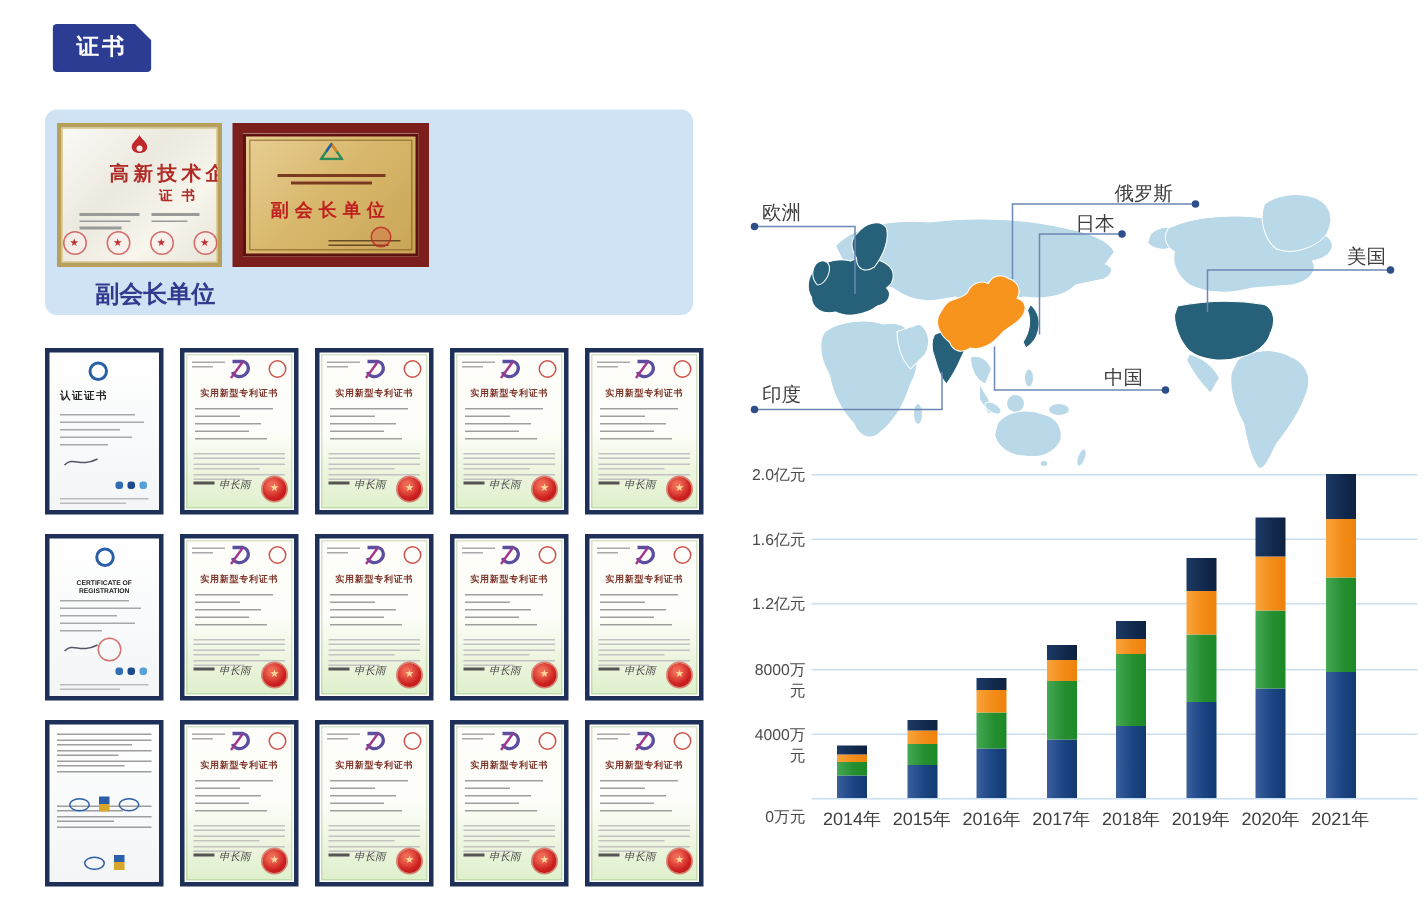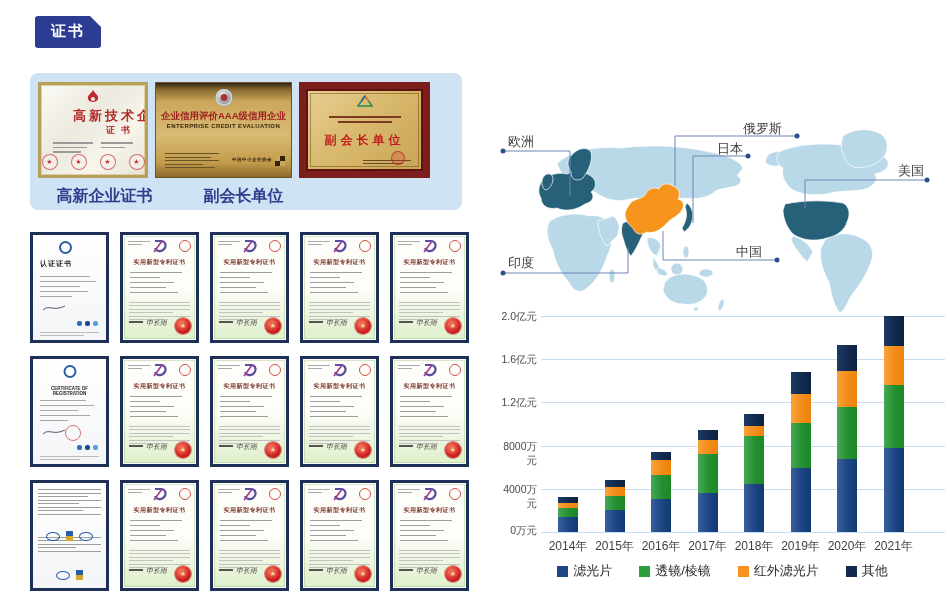--- a/index.html
+++ b/index.html
@@ -141,54 +141,39 @@
               <i style="width:24px"></i>
             </span>
         </div>
         <div class="stamps">
           <span class="stamp"></span>
           <span class="stamp"></span>
           <span class="stamp"></span>
           <span class="stamp"></span>
         </div>
       </div>
-      <div class="fc fc2">
-        <span class="medal"></span>
-        <div class="t1">企业信用评价AAA级信用企业</div>
-        <div class="t2">ENTERPRISE CREDIT EVALUATION</div>
-        <div class="small-lines">
-          <i></i>
-            <i style="width:46px"></i>
-            <i></i>
-            <i style="width:38px"></i>
-            <i style="width:50px"></i>
-        </div>
-        <div class="org">中国中小企业协会</div>
-        <span class="qr"></span>
-      </div>
       <div class="fc fc3">
         <svg class="tri" width="16" height="12" viewBox="0 0 16 12">
           <path d="M8,1 L15,11 L1,11 Z" fill="none" stroke="#2e8b57" stroke-width="1.6"></path>
           <path d="M8,1 L11.5,6" stroke="#e8821e" stroke-width="1.6"></path>
           <path d="M8,1 L4.5,6" stroke="#2b5ea8" stroke-width="1.6"></path>
         </svg>
         <div class="pre">
           <i style="width:72px"></i>
             <i style="width:54px"></i>
         </div>
         <div class="t1">副会长单位</div>
         <div class="foot">
             <i></i>
             <i style="width:40px"></i>
           </div>
         <span class="redstamp"></span>
       </div>
     </div>
     <div class="fc-labels">
-      <span class="fl1">高新企业证书</span>
       <span class="fl3">副会长单位</span>
     </div>
   </div>
 
   <div class="cert-grid" id="cert-grid">
       <div class="cgrid-row">
         <div class="cell cas-cn">
     <span class="c-logo"></span>
     <div class="c-title">认证证书</div>
     <div class="c-fields">
@@ -683,40 +668,22 @@
     </g>
     <text class="map-label" x="13" y="40">欧洲</text>
     <text class="map-label" x="248" y="27">俄罗斯</text>
     <text class="map-label" x="222" y="47">日本</text>
     <text class="map-label" x="403" y="69">美国</text>
     <text class="map-label" x="241" y="150">中国</text>
     <text class="map-label" x="13" y="161">印度</text>
   </svg>
 
   <div id="chart">
-    <div id="legend">
-        <div class="leg-item">
-          <span class="leg-swatch" style="background: rgb(31, 71, 136);"></span>
-          <span>滤光片</span>
-        </div>
-        <div class="leg-item">
-          <span class="leg-swatch" style="background: rgb(46, 158, 61);"></span>
-          <span>透镜/棱镜</span>
-        </div>
-        <div class="leg-item">
-          <span class="leg-swatch" style="background: rgb(247, 148, 30);"></span>
-          <span>红外滤光片</span>
-        </div>
-        <div class="leg-item">
-          <span class="leg-swatch" style="background: rgb(19, 41, 77);"></span>
-          <span>其他</span>
-        </div>
-      </div>
   <div class="gridline" style="top: 232px;"></div>
-      <div class="ytick" style="top: 224px;">0万元</div>
+      <div class="ytick" style="top: 238px;">0万元</div>
       <div class="gridline" style="top: 188.8px;"></div>
       <div class="ytick" style="top: 182.8px;">4000万元</div>
       <div class="gridline" style="top: 145.6px;"></div>
       <div class="ytick" style="top: 139.6px;">8000万元</div>
       <div class="gridline" style="top: 102.4px;"></div>
       <div class="ytick" style="top: 96.4px;">1.2亿元</div>
       <div class="gridline" style="top: 59.2px;"></div>
       <div class="ytick" style="top: 53.2px;">1.6亿元</div>
       <div class="gridline" style="top: 16px;"></div>
       <div class="ytick" style="top: 10px;">2.0亿元</div>

